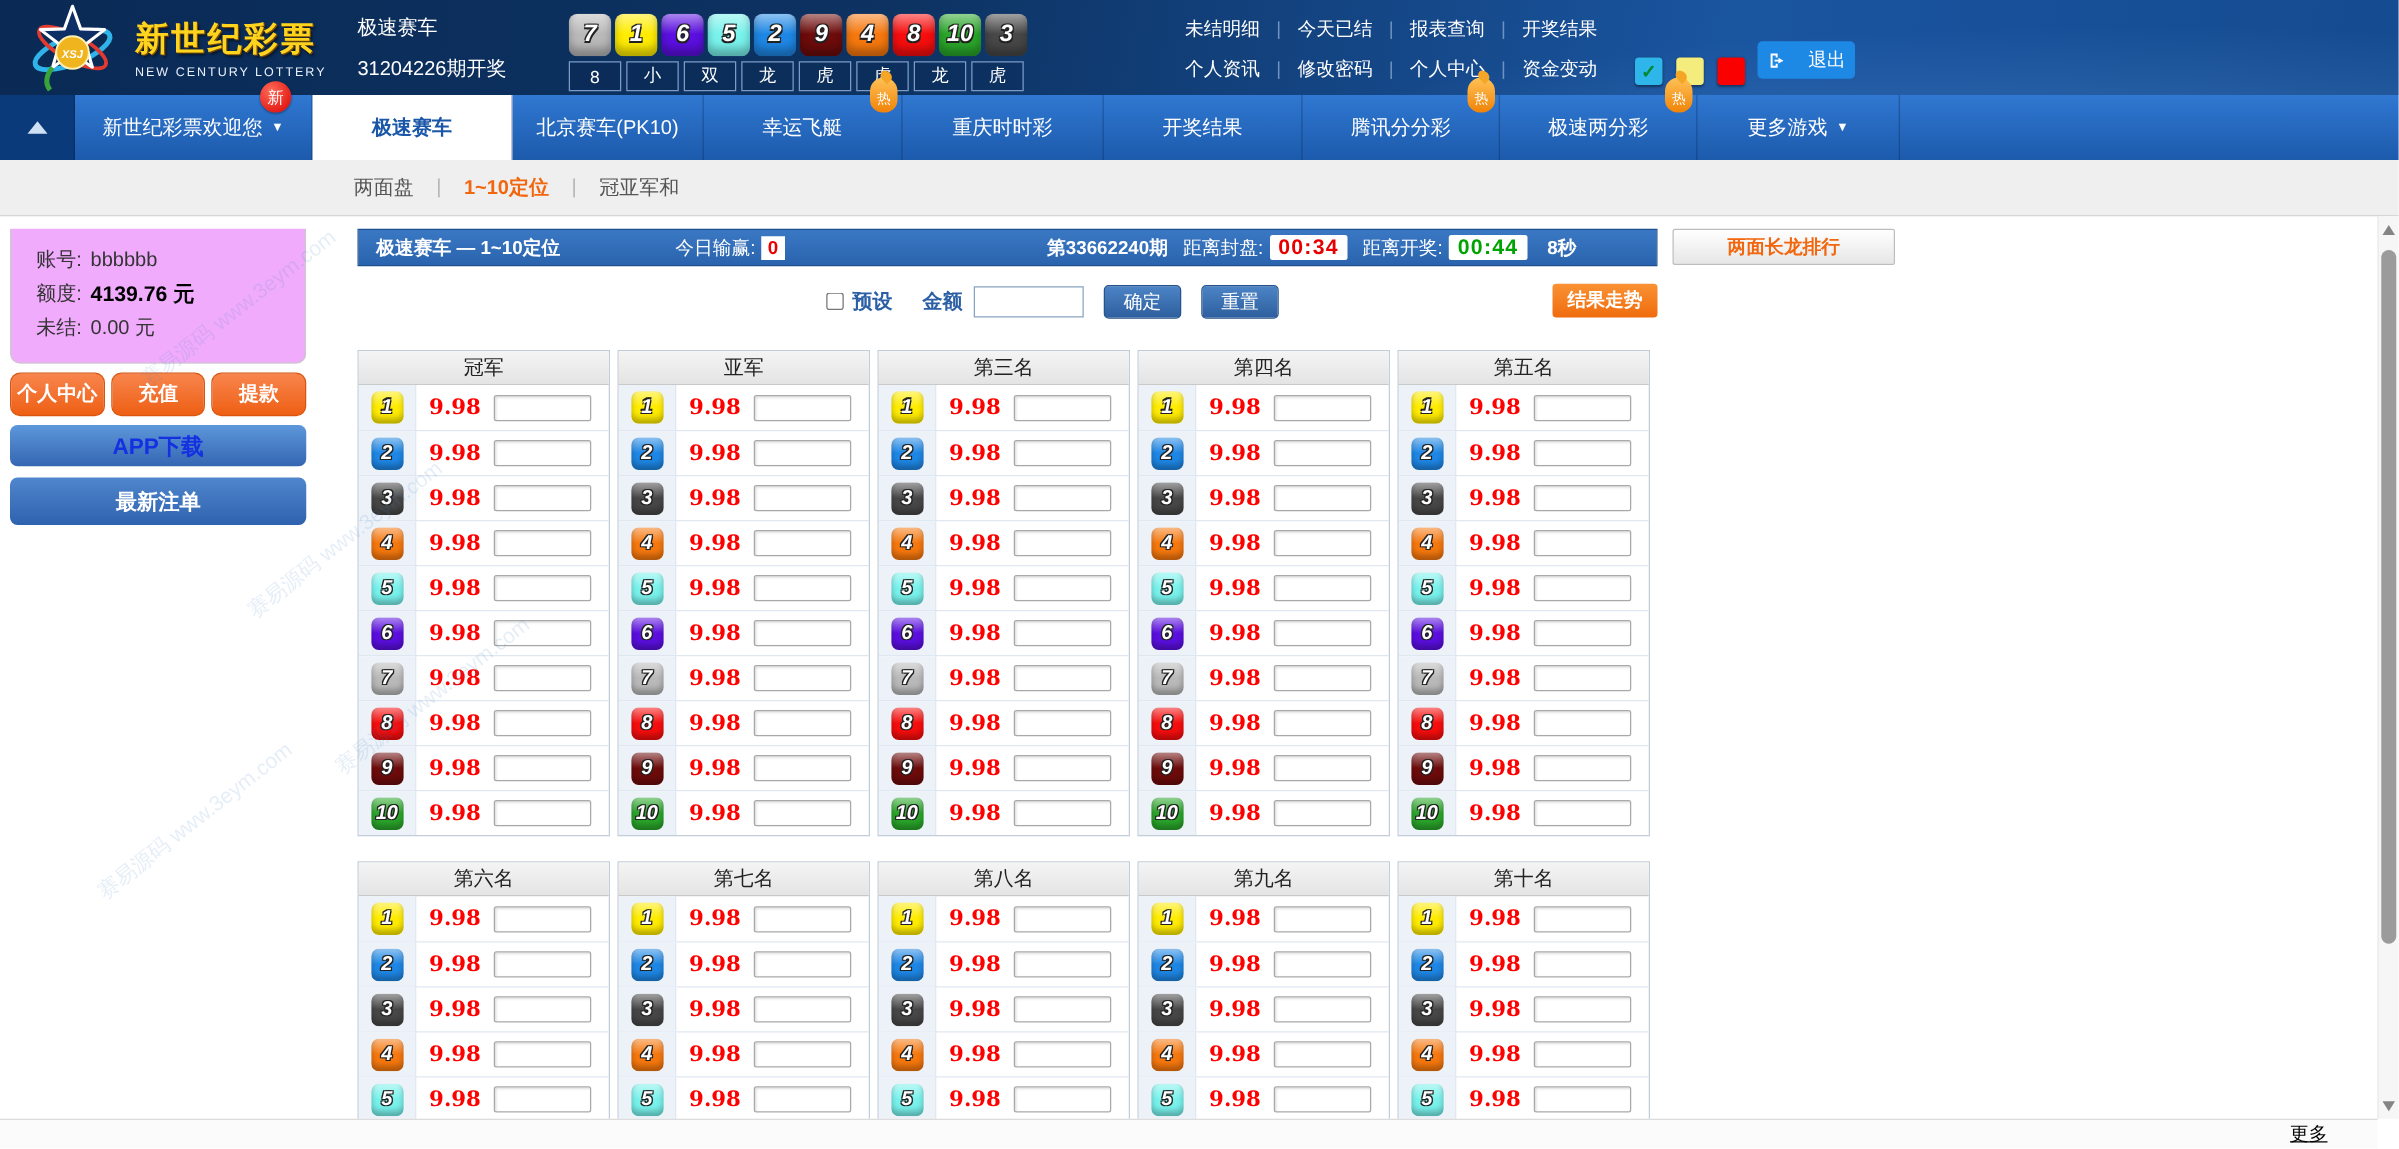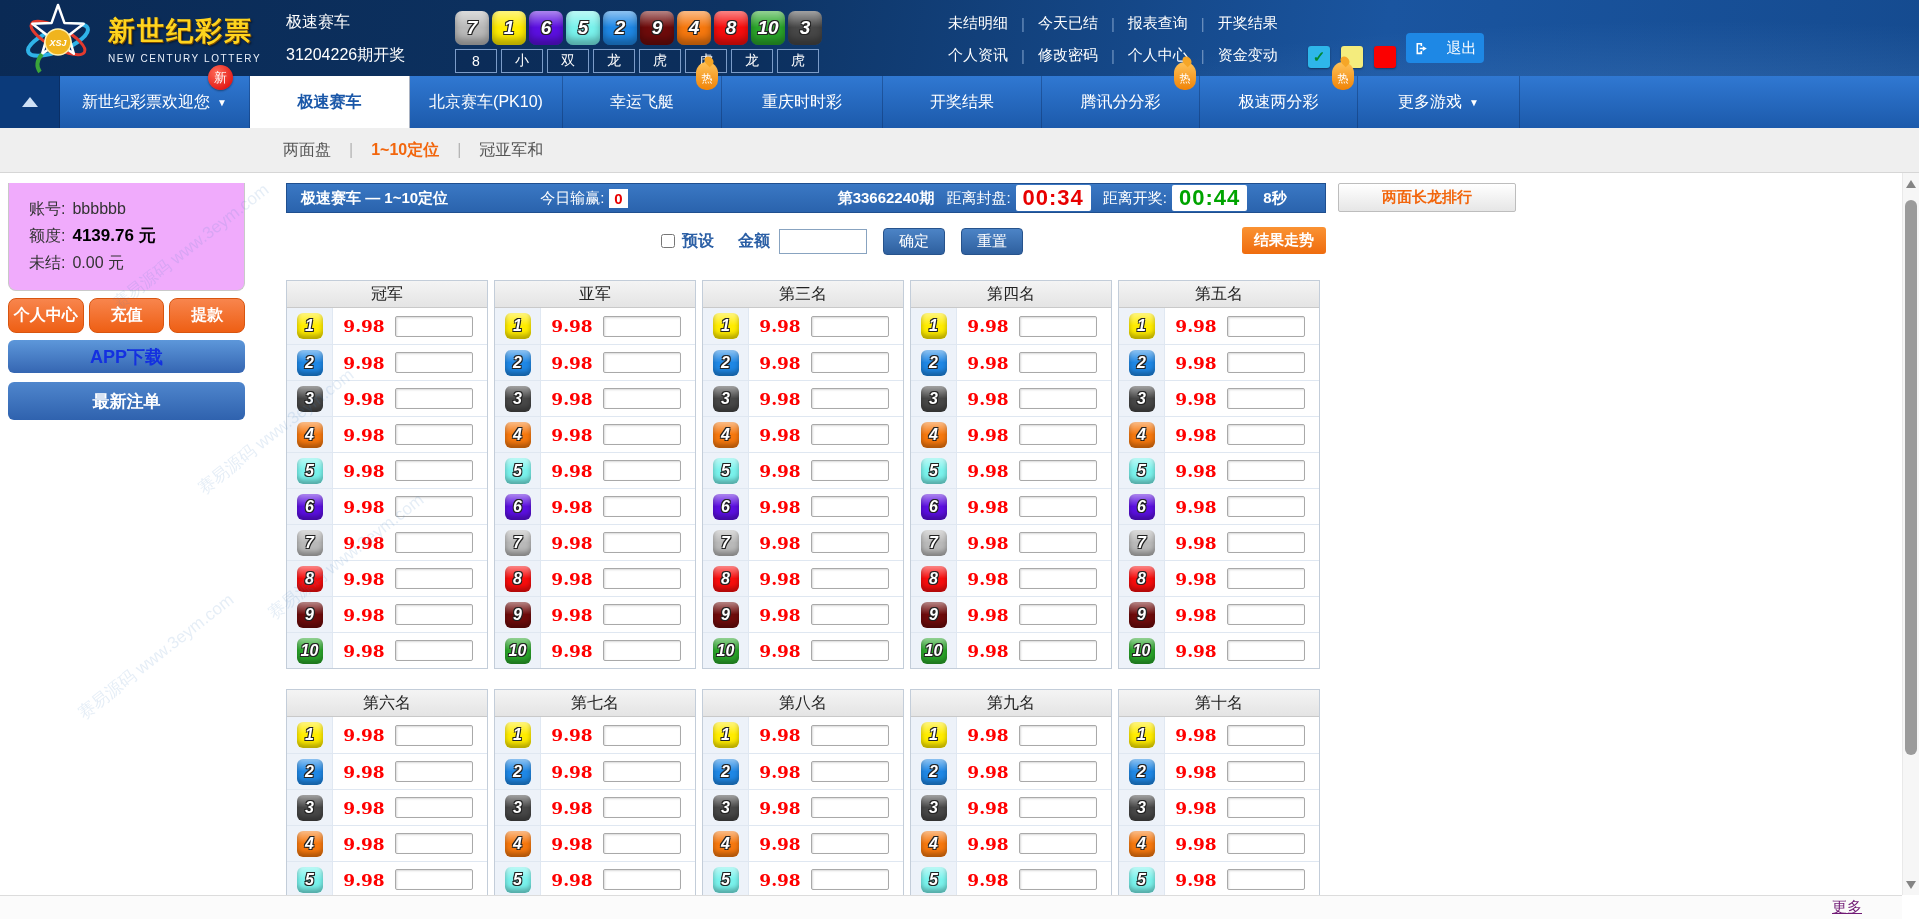--- a/index.html
+++ b/index.html
@@ -94,21 +94,21 @@
   
   #main { position:absolute; left:255px; top:183px; width:1040px;margin-left:31px; }
   #info-bar { height:30px; background:linear-gradient(#3a78c4,#2a63ad); border:1px solid #1f4f8f;
     display:flex; align-items:center; color:#fff; font-size:15px; }
   .ib-title { margin-left:14px; font-weight:bold; }
   .ib-win-label { margin-left:92px; }
   .ib-win-value { margin-left:5px; background:#fff; color:#e80000; font-weight:bold; min-width:16px;
     padding:1px 5px; text-align:center; }
   .ib-issue { margin-left:210px; font-weight:bold; }
   .ib-label { margin-left:12px; }
-  .ib-time { margin-left:5px; background:#fff; font-weight:bold; font-size:22px; padding:0px 7px;
+  .ib-time { margin-left:5px; background:#fff; font-weight:bold; font-size:17px; padding:0px 7px;
     border-radius:2px; letter-spacing:1px; }
   .ib-time.red { color:#e80000; } .ib-time.green { color:#00a400; }
   .ib-interval { margin-left:16px; font-weight:bold; }
   #ranking-btn { position:absolute; left:1052px; top:0px; width:178px; height:29px;
     background:linear-gradient(#ffffff,#e6e6e6); border:1px solid #bdbdbd; border-radius:2px;
     color:#f2660d; font-weight:bold; font-size:15px; display:flex; align-items:center; justify-content:center;
     cursor:pointer; }
   #controls { margin-top:13px; height:30px; position:relative; display:flex; align-items:center; }
   #preset-checkbox { margin-left:375px; width:14px; height:14px; cursor:pointer; }
   .ctl-label { color:#2b5fa5; font-weight:bold; font-size:16px; margin-left:7px; }
@@ -138,21 +138,21 @@
   .odds-cell { flex:1; text-align:center; font-family:"DejaVu Serif",serif; font-weight:bold;
     color:#f00; font-size:17px; }
   .input-cell { width:92px; }
   .bet-input { width:78px; height:21px; border:1px solid #a9a9a9; border-radius:2px;
     box-shadow:inset 1px 1px 2px rgba(0,0,0,.15); }
 
   
   #footer { position:absolute; left:0; top:895px; width:1902px; height:24px; background:#fbfbfb;
     border-top:1px solid #dcdcdc; display:flex; align-items:center; justify-content:flex-end;
     padding-right:40px; font-size:15px; }
-  #more-link { color:#701a75; cursor:pointer;text-decoration:underline; }
+  #more-link { color:#000000; cursor:pointer;text-decoration:underline; }
   #scrollbar { position:absolute; right:0; top:173px; width:17px; height:722px; background:#f6f6f6;
     border-left:1px solid #e9e9e9; }
   .sb-arrow { position:absolute; left:3px; width:0; height:0; border-left:5px solid transparent;
     border-right:5px solid transparent; cursor:pointer; }
   #sb-up { top:7px; border-bottom:8px solid #848484; }
   #sb-down { bottom:6px; border-top:8px solid #848484; }
   #sb-thumb { position:absolute; top:27px; left:2px; width:12px; height:555px; background:#9b9b9b;
     border-radius:7px; cursor:pointer; }
   .watermark { position:absolute; z-index:40; pointer-events:none; color:#3f7ec0; opacity:.13;
     font-size:17px; transform:rotate(-38deg); white-space:nowrap; }

